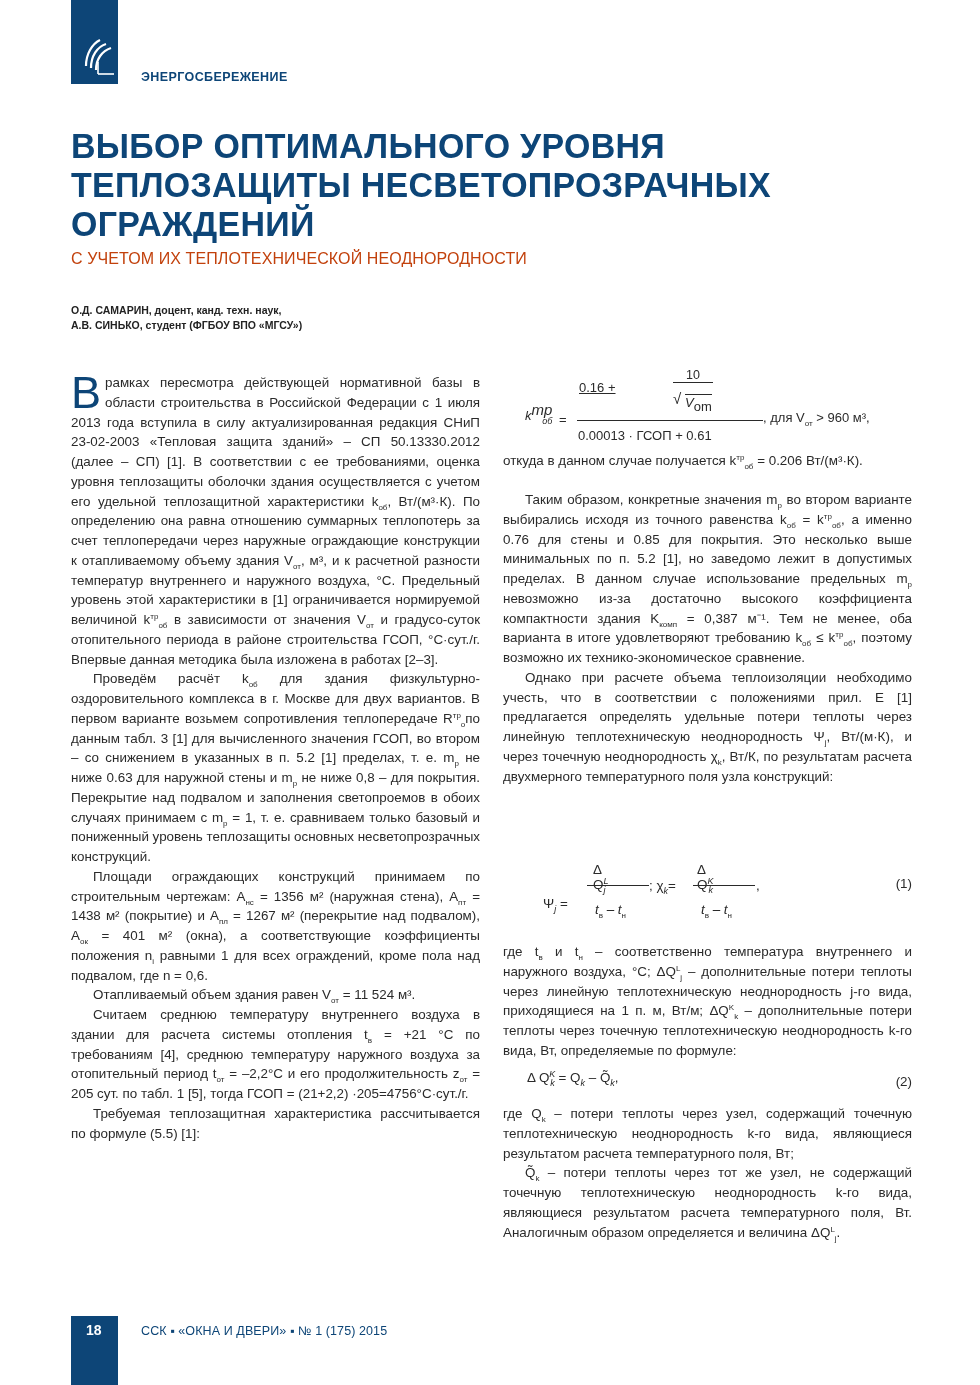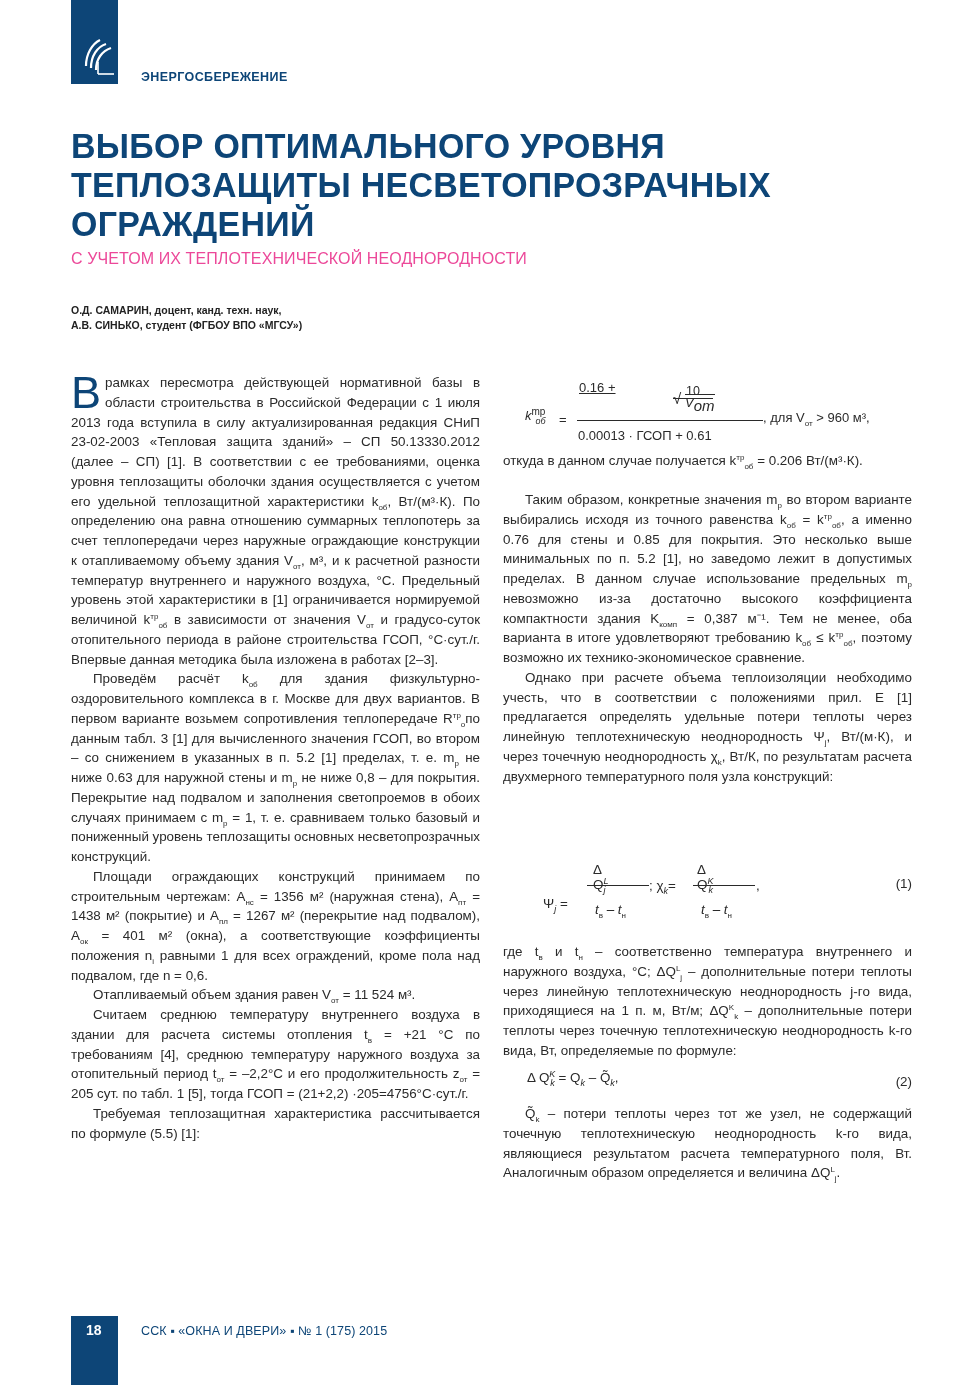--- a/index.html
+++ b/index.html
@@ -1,21 +1,21 @@
 <!DOCTYPE html>
 <html><head>
 <meta charset="utf-8">
 <style>
   html, body { margin:0; padding:0; background:#ffffff; }
   body { width:980px; height:1385px; position:relative; overflow:hidden; font-family:"Liberation Sans", sans-serif; color:#2a2a2a; }
   .topbar { position:absolute; left:71px; top:0; width:47px; height:84px; background:#0d4577; }
   .logo { position:absolute; left:78px; top:36px; width:38px; height:42px; }
   .section { position:absolute; left:141px; top:70px; font-size:12.5px; font-weight:bold; color:#0d4577; letter-spacing:0.4px; }
   .title { position:absolute; left:71px; top:126px; font-size:35px; line-height:39px; font-weight:bold; color:#0d4577; letter-spacing:0.3px; transform:scaleX(0.97); transform-origin:left top; white-space:nowrap; }
-  .subtitle { position:absolute; left:71px; top:250px; font-size:16px; color:#ec4899; letter-spacing:0.1px; }
+  .subtitle { position:absolute; left:71px; top:250px; font-size:16px; color:#c2410c; letter-spacing:0.1px; }
   .authors { position:absolute; left:71px; top:303px; font-size:10.5px; line-height:15px; font-weight:bold; color:#222; }
   .col { position:absolute; font-size:13.4px; line-height:19.75px; color:#2a2a2a; text-align:justify; }
   .col p { margin:0; }
   .col .ind { text-indent:22px; }
   .left { left:71px; top:373px; width:409px; }
   .right { left:503px; width:409px; }
   .dropcap { float:left; font-size:45px; line-height:36px; color:#0d4577; margin:2px 4px 0 0; font-weight:normal; }
   i { font-style:italic; }
   sub, sup { font-size:8px; line-height:0; }
   .formula { position:absolute; font-size:13px; color:#2a2a2a; }
@@ -53,26 +53,26 @@
 <div class="col left">
   <p><span class="dropcap">В</span><span> рамках пересмотра действующей нормативной базы в области строительства в Российской Федерации с 1 июля 2013 года вступила в силу актуализированная редакция СНиП 23-02-2003 «Тепловая защита зданий» – СП 50.13330.2012 (далее – СП) [1]. В соответствии с ее требованиями, оценка уровня теплозащиты оболочки здания осуществляется с учетом его удельной теплозащитной характеристики k</span><i></i><sub>об</sub><span>, Вт/(м³·К). По определению она равна отношению суммарных теплопотерь за счет теплопередачи через наружные ограждающие конструкции к отапливаемому объему здания V</span><sub>от</sub><span>, м³, и к расчетной разности температур внутреннего и наружного воздуха, °С. Предельный уровень этой характеристики в [1] ограничивается нормируемой величиной k</span><sup>тр</sup><sub>об</sub><span> в зависимости от значения V</span><sub>от</sub><span> и градусо-суток отопительного периода в районе строительства ГСОП, °С·сут./г. Впервые данная методика была изложена в работах [2–3].</span></p>
   <p class="ind"><span>Проведём расчёт k</span><sub>об</sub><span> для здания физкультурно-оздоровительного комплекса в г. Москве для двух вариантов. В первом варианте возьмем сопротивления теплопередаче R</span><sup>тр</sup><sub>о</sub><span>по данным табл. 3 [1] для вычисленного значения ГСОП, во втором – со снижением в указанных в п. 5.2 [1] пределах, т. е. m</span><sub>р</sub><span> не ниже 0.63 для наружной стены и m</span><sub>р</sub><span> не ниже 0,8 – для покрытия. Перекрытие над подвалом и заполнения светопроемов в обоих случаях принимаем с m</span><sub>р</sub><span> = 1, т. е. сравниваем только базовый и пониженный уровень теплозащиты основных несветопрозрачных конструкций.</span></p>
   <p class="ind"><span>Площади ограждающих конструкций принимаем по строительным чертежам: A</span><sub>нс</sub><span> = 1356 м² (наружная стена), A</span><sub>пт</sub><span> = 1438 м² (покрытие) и A</span><sub>пл</sub><span> = 1267 м² (перекрытие над подвалом), A</span><sub>ок</sub><span> = 401 м² (окна), а соответствующие коэффициенты положения n</span><sub>i</sub><span> равными 1 для всех ограждений, кроме пола над подвалом, где n = 0,6.</span></p>
   <p class="ind"><span>Отапливаемый объем здания равен V</span><sub>от</sub><span> = 11 524 м³.</span></p>
   <p class="ind"><span>Считаем среднюю температуру внутреннего воздуха в здании для расчета системы отопления t</span><sub>в</sub><span> = +21 °С по требованиям [4], среднюю температуру наружного воздуха за отопительный период t</span><sub>от</sub><span> = –2,2°С и его продолжительность z</span><sub>от</sub><span> = 205 сут. по табл. 1 [5], тогда ГСОП = (21+2,2) ·205=4756°С·сут./г.</span></p>
   <p class="ind">Требуемая теплозащитная характеристика рассчитывается по формуле (5.5) [1]:</p>
 </div>
 
 <div class="formula" style="left:525px; top:368px; width:390px; height:80px;">
-  <div style="position:absolute; left:0; top:40px;"><i>k</i><sup style="font-size:10px;">mp</sup><sub style="font-style:italic;font-size:9px;margin-left:-10px;">об</sub></div>
+  <div style="position:absolute; left:0; top:40px;"><i>k</i><sup style="font-style:italic;font-size:15px;">mp</sup><sub style="font-style:italic;font-size:9px;margin-left:-10px;">об</sub></div>
   <div style="position:absolute; left:34px; top:44px;">=</div>
   <div style="position:absolute; left:54px; top:12px;text-decoration:underline;">0.16 +</div>
-  <div style="position:absolute; left:148px; top:16px; width:40px; text-align:center; border-bottom:1px solid #2a2a2a; font-size:12.5px;">10</div>
+  <div style="position:absolute; left:148px; top:0px; width:40px; text-align:center; border-bottom:1px solid #2a2a2a; font-size:12.5px;">10</div>
   <div style="position:absolute; left:148px; top:22px; font-size:15px;">√</div>
-  <div style="position:absolute; left:160px; top:26px; border-top:1px solid #2a2a2a;"><i>V</i><sub style="font-style:italic;font-size:15px;text-align:right;">om</sub></div>
+  <div style="position:absolute; left:160px; top:26px; border-top:1px solid #2a2a2a;"><i>V</i><sub style="font-size:13px;text-align:right;">om</sub></div>
   <div style="position:absolute; left:52px; top:52px; width:186px; border-top:1px solid #2a2a2a;"></div>
   <div style="position:absolute; left:53px; top:60px;">0.00013 · ГСОП + 0.61</div>
   <div style="position:absolute; left:238px; top:42px;"><span>, для V</span><sub>от</sub><span> &gt; 960 м³,</span></div>
 </div>
 <div class="col right" style="top:451px;">
     <p><span>откуда в данном случае получается k</span><sup>тр</sup><sub>об</sub><span> = 0.206 Вт/(м³·К).</span></p>
   </div>
 
 <div class="col right" style="top:490px;">
   <p class="ind"><span>Таким образом, конкретные значения m</span><sub>р</sub><span> во втором варианте выбирались исходя из точного равенства k</span><sub>об</sub><span> = k</span><sup>тр</sup><sub>об</sub><span>, а именно 0.76 для стены и 0.85 для покрытия. Это несколько выше минимальных по п. 5.2 [1], но заведомо лежит в допустимых пределах. В данном случае использование предельных m</span><sub>р</sub><span> невозможно из-за достаточно высокого коэффициента компактности здания K</span><sub>комп</sub><span> = 0,387 м⁻¹. Тем не менее, оба варианта в итоге удовлетворяют требованию k</span><sub>об</sub><span> ≤ k</span><sup>тр</sup><sub>об</sub><span>, поэтому возможно их технико-экономическое сравнение.</span></p>
@@ -95,18 +95,19 @@
 <div class="col right" style="top:926px;margin-top:16px;">
   <p><span>где t</span><sub>в</sub><span> и t</span><sub>н</sub><span> – соответственно температура внутреннего и наружного воздуха, °С; ΔQ</span><sup>L</sup><sub>j</sub><span> – дополнительные потери теплоты через линейную теплотехническую неоднородность j-го вида, приходящиеся на 1 п. м, Вт/м; ΔQ</span><sup>K</sup><sub>k</sub><span> – дополнительные потери теплоты через точечную теплотехническую неоднородность k-го вида, Вт, определяемые по формуле:</span></p>
 </div>
 
 <div class="formula" style="left:503px; top:1066px; width:409px; height:28px; font-size:13.4px;">
   <div style="position:absolute; left:24px; top:4px;"><span>Δ Q</span><sup style="font-style:italic;font-size:9px;">K</sup><sub style="font-style:italic;font-size:9px;margin-left:-5px;">k</sub><span> = Q</span><sub style="font-style:italic;font-size:9px;">k</sub><span> – Q̃</span><sub style="font-style:italic;font-size:9px;">k</sub><span>,</span></div>
   <div class="eqnum" style="top:8px;">(2)</div>
 </div>
 
 <div class="col right" style="top:1104px;">
+  <p><span>где Q</span><sub>k</sub><span> – потери теплоты через узел, содержащий точечную теплотехническую неоднородность k-го вида, являющиеся результатом расчета температурного поля, Вт;</span></p>
   <p class="ind"><span>Q̃</span><sub>k</sub><span> – потери теплоты через тот же узел, не содержащий точечную теплотехническую неоднородность k-го вида, являющиеся результатом расчета температурного поля, Вт. Аналогичным образом определяется и величина ΔQ</span><sup>L</sup><sub>j</sub><span>.</span></p>
 </div>
 
 <div class="footer-bar"></div>
 <div class="page-num">18</div>
 <div class="journal">ССК ▪ «ОКНА И ДВЕРИ» ▪ № 1 (175) 2015</div>
 
 </body></html>

